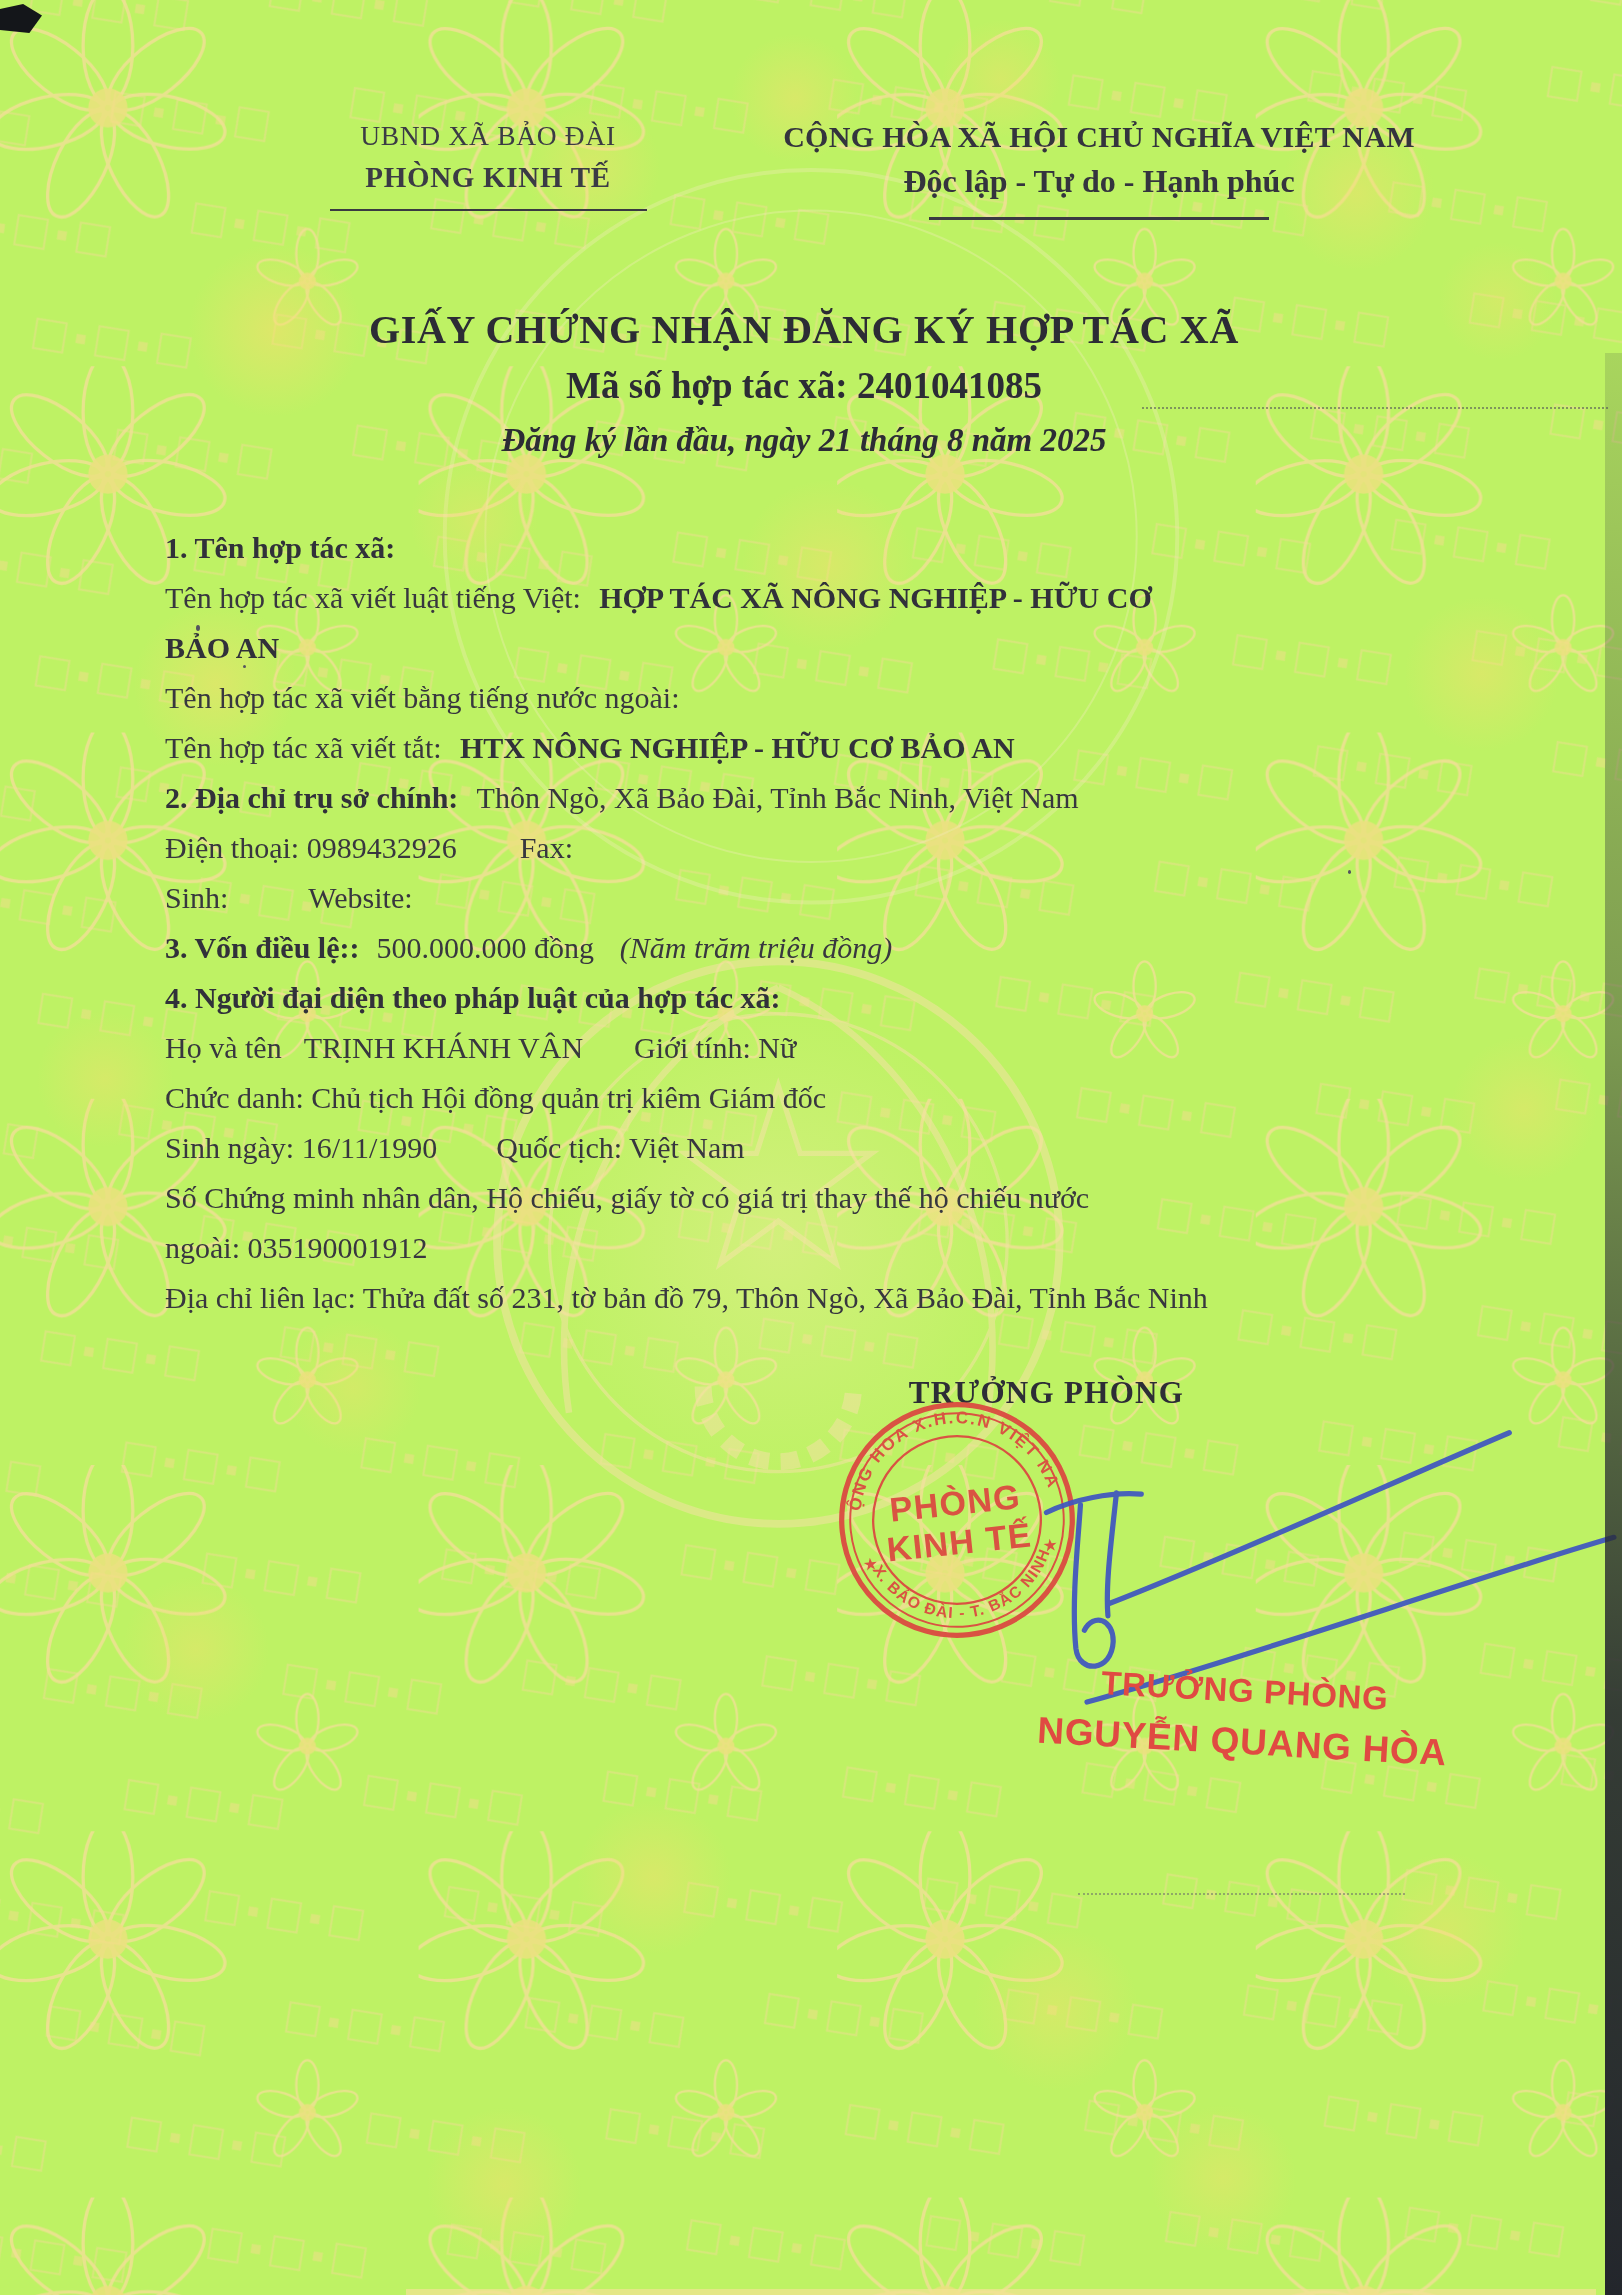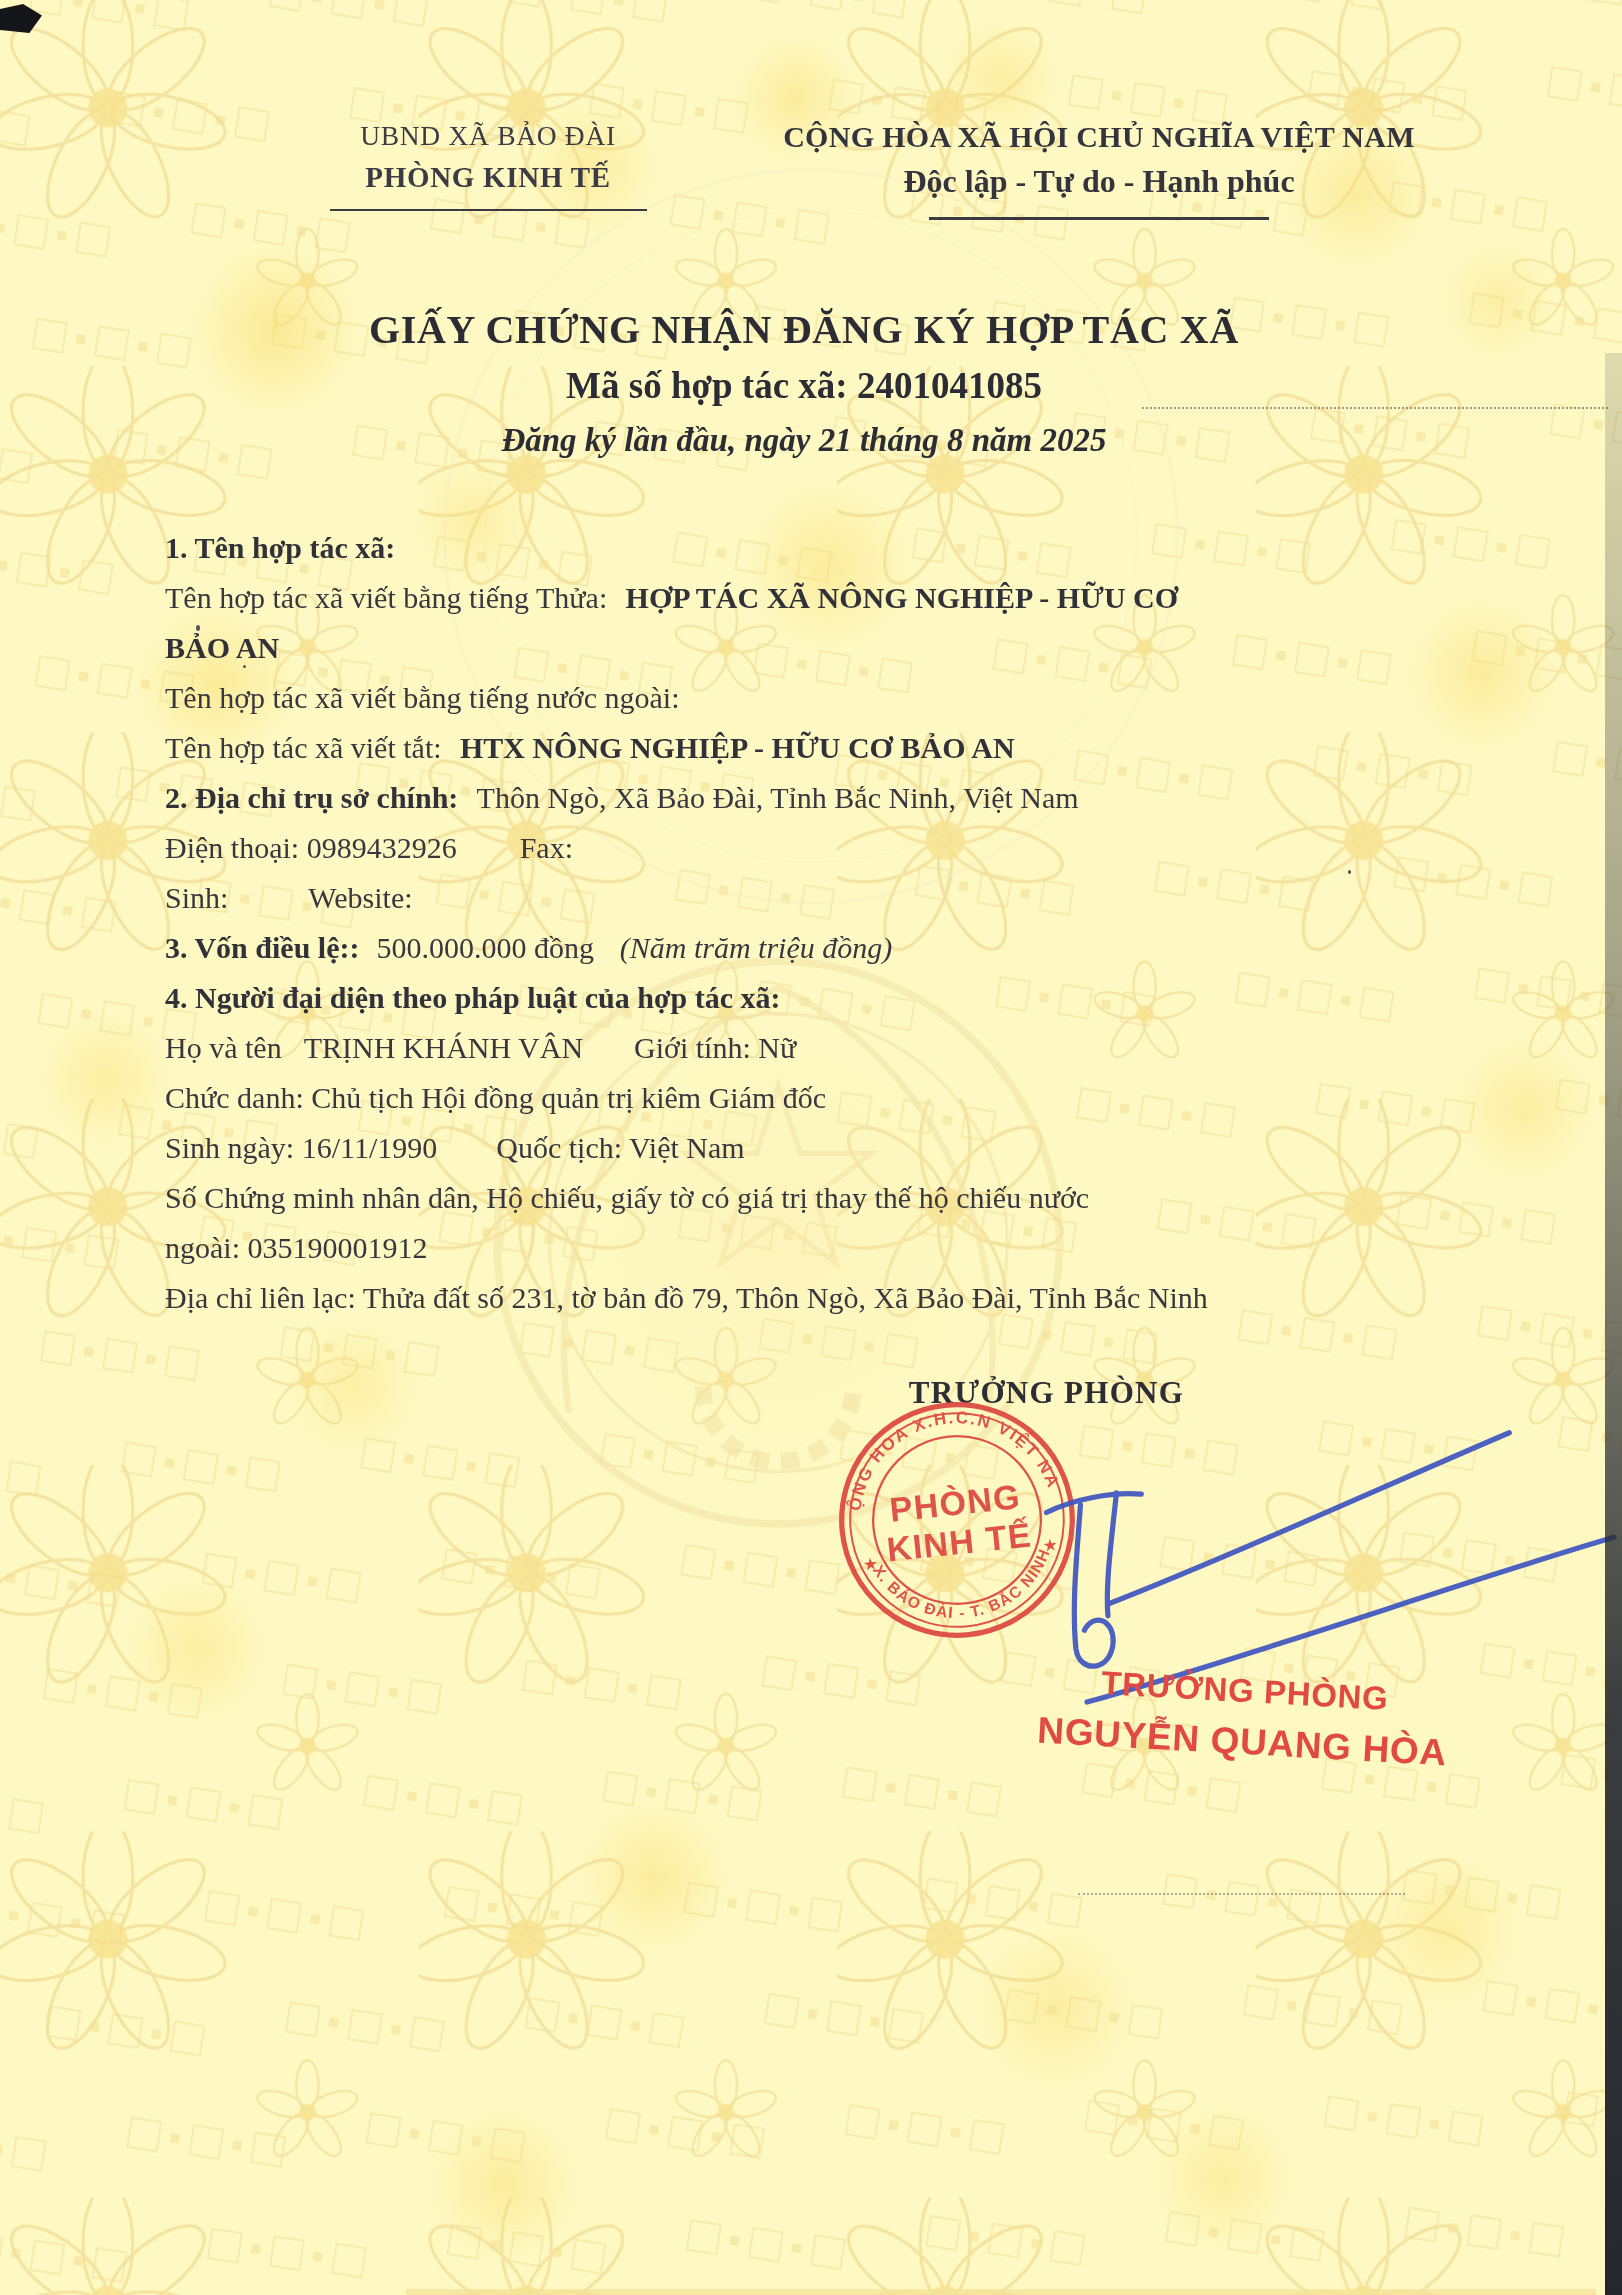--- a/index.html
+++ b/index.html
@@ -1,17 +1,17 @@
 <!DOCTYPE html>
 <html style="font-size:10.5px"><head>
 <meta charset="utf-8">
 <style>
   html,body{margin:0;padding:0;}
   body{width:1622px;height:2295px;background:#e9e9e6;font-family:"Liberation Serif", serif;}
-  .page{position:relative;width:1622px;height:2295px;background:#fef9c3;overflow:hidden;}
+  .page{position:relative;width:1622px;height:2295px;background:#bef264;overflow:hidden;}
 
   
   .bg-svg{position:absolute;left:0;top:0;width:1622px;height:2295px;}
   .glows{position:absolute;left:0;top:0;width:1622px;height:2295px;
     background-image:
       radial-gradient(circle 340px at 778px 1243px, rgba(249,235,170,.35), rgba(249,235,170,0) 70%),
       radial-gradient(circle 124px at 275px 330px,  rgba(247,222,110,.55), rgba(247,222,110,0) 70%),
       radial-gradient(circle 98px at 592px 167px,  rgba(247,222,110,.40), rgba(247,222,110,0) 70%),
       radial-gradient(circle 92px at 795px 98px, rgba(247,222,110,.45), rgba(247,222,110,0) 70%),
       radial-gradient(circle 85px at 1001px 79px, rgba(247,222,110,.40), rgba(247,222,110,0) 70%),
@@ -179,21 +179,21 @@
   </header>
 
   <div class="title-block">
     <div class="t1">GIẤY CHỨNG NHẬN ĐĂNG KÝ HỢP TÁC XÃ</div>
     <div class="t2">Mã số hợp tác xã: 2401041085</div>
     <div class="t3">Đăng ký lần đầu, ngày 21 tháng 8 năm 2025</div>
   </div>
 
   <main class="doc-body">
     <p><strong>1. Tên hợp tác xã:</strong></p>
-    <p><span>Tên hợp tác xã viết bằng tiếng Thửa:</span><strong class="sp-val">HỢP TÁC XÃ NÔNG NGHIỆP - HỮU CƠ</strong></p>
+    <p><span>Tên hợp tác xã viết luật tiếng Việt:</span><strong class="sp-val">HỢP TÁC XÃ NÔNG NGHIỆP - HỮU CƠ</strong></p>
     <p><strong>BẢO AN</strong></p>
     <p><span>Tên hợp tác xã viết bằng tiếng nước ngoài:</span></p>
     <p><span>Tên hợp tác xã viết tắt:</span><strong class="sp-val">HTX NÔNG NGHIỆP - HỮU CƠ BẢO AN</strong></p>
     <p><strong>2. Địa chỉ trụ sở chính:</strong><span class="sp-val">Thôn Ngò, Xã Bảo Đài, Tỉnh Bắc Ninh, Việt Nam</span></p>
     <p><span>Điện thoại:</span> <span>0989432926</span><span class="sp-fax">Fax:</span></p>
     <p><span>Sinh:</span><span class="sp-web">Website:</span></p>
     <p><strong>3. Vốn điều lệ::</strong><span class="sp-amt">500.000.000 đồng</span> <em class="sp-val">(Năm trăm triệu đồng)</em></p>
     <p><strong>4. Người đại diện theo pháp luật của hợp tác xã:</strong></p>
     <p><span>Họ và tên</span><span class="sp-name">TRỊNH KHÁNH VÂN</span><span class="sp-gender">Giới tính: Nữ</span></p>
     <p><span>Chức danh: Chủ tịch Hội đồng quản trị kiêm Giám đốc</span></p>

